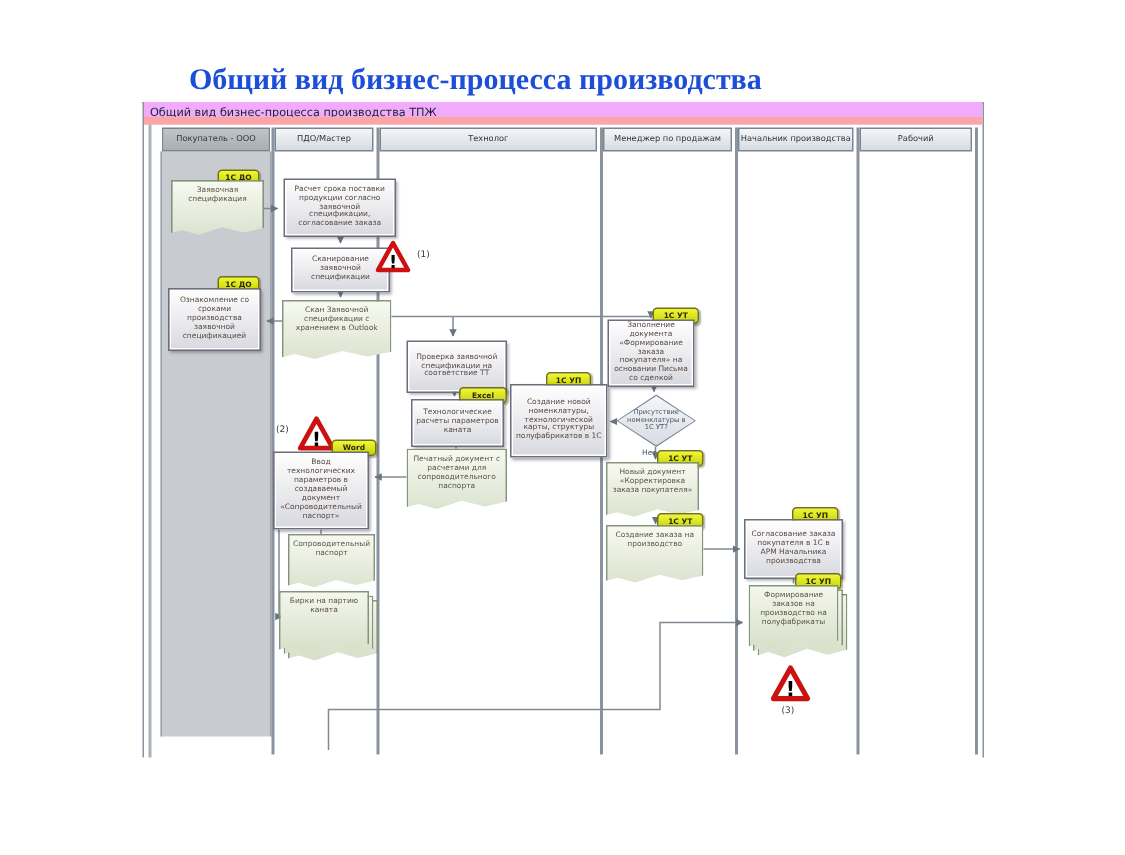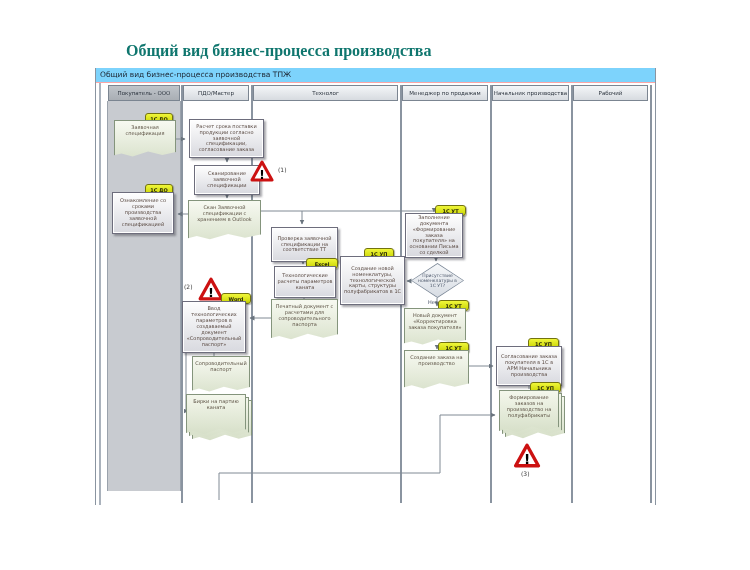--- a/index.html
+++ b/index.html
@@ -2,29 +2,29 @@
 <html><head>
 <meta charset="utf-8">
 <style>
   html,body{margin:0;padding:0;}
   body{
     width:750px;height:570px;position:relative;background:#ffffff;
     font-family:"DejaVu Sans", sans-serif;overflow:hidden;
   }
   .abs{position:absolute;box-sizing:border-box;}
   .page-title{
-    font-family:"Liberation Serif", serif;font-weight:bold;font-size:16px;
-    color:#0f766e;white-space:nowrap;
+    font-family:"Liberation Serif", serif;font-weight:bold;font-size:20px;
+    color:#1d4ed8;white-space:nowrap;
   }
   .frame{
     border:1px solid #8a94a0;border-bottom:none;background:#ffffff;
   }
   .frame-inner-left{width:2px;background:#aab2bc;}
   .frame-header{
-    border-bottom:1px solid #fca5a5;background:#7dd3fc;
+    border-bottom:5px solid #fca5a5;background:#f0abfc;
     font-size:7.5px;color:#1c2430;line-height:14px;padding-left:4px;
     white-space:nowrap;overflow:hidden;
   }
   .lane-header{
     border:1px solid #7b8591;background:linear-gradient(#f4f6f8,#d7dbe0);
     font-size:5.5px;color:#2e3640;display:flex;align-items:center;justify-content:center;
     text-align:center;overflow:hidden;white-space:nowrap;
   }
   .lane-header.dark{background:linear-gradient(#bfc4c9,#a9aeb4);}
   .lane-line{width:2px;background:#8a94a0;}

